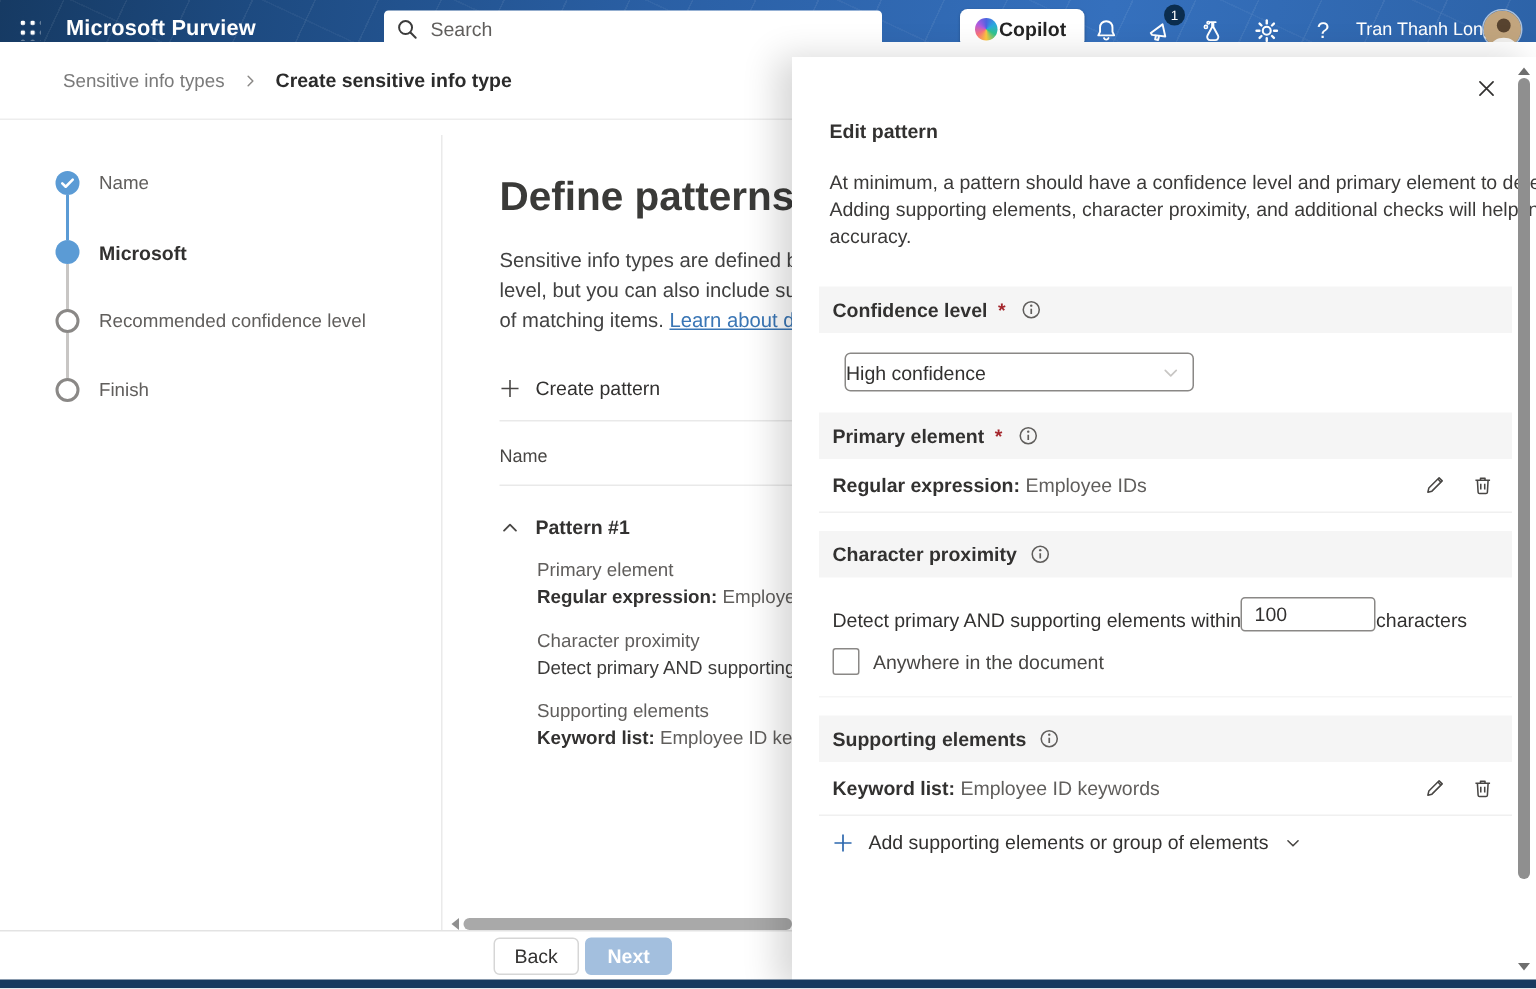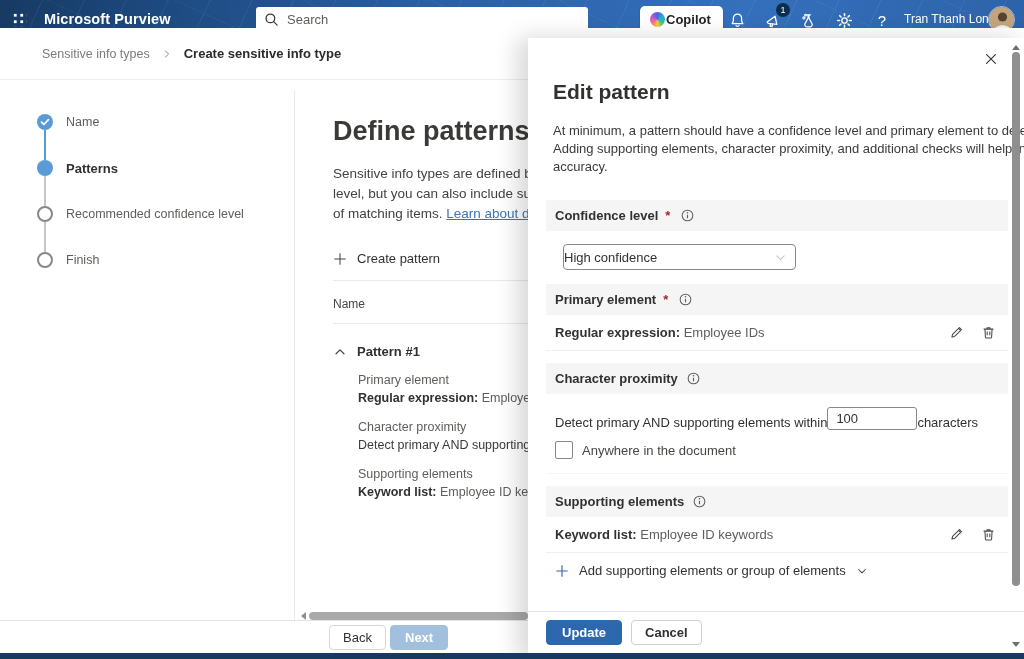--- a/index.html
+++ b/index.html
@@ -81,21 +81,21 @@
   .hscroll .thumb { height:8px; flex:1; background:#a9a9a9; border-radius:4px; }
   .main-footer { position:absolute; left:0; right:0; top:620px; height:33px; background:#fff; border-top:1px solid #e3e3e3; z-index:5; }
   .btn { font-family:inherit; font-size:13px; border-radius:4px; cursor:pointer;text-align:center; }
   .back-btn { position:absolute; left:329px; top:4px; height:25px; padding:0 13px; background:#fff; border:1px solid #d6d6d6; color:#323130; }
   .next-btn { position:absolute; left:390px; top:4px; height:25px; padding:0 14px; background:var(--next-disabled,#a3bfde); border:1px solid var(--next-disabled,#a3bfde); color:#fff; font-weight:700; }
 
   
   .panel { position:absolute; left:528px; top:38px; width:496px; bottom:0; background:#fff; z-index:10;
     box-shadow:-10px 0 22px rgba(0,0,0,.16); }
   .panel-close { position:absolute; top:11px; right:23px; width:20px; height:20px; display:flex; align-items:center; justify-content:center; cursor:pointer; }
-  .panel-title { margin:42px 0 0 25px; font-size:21px; font-weight:700; color:#323130; }
+  .panel-title { margin:42px 0 0 25px; font-size:13px; font-weight:700; color:#323130; }
   .panel-desc { margin:18px 25px 0 25px; font-size:13px; line-height:18px; color:#3b3a39; }
   .panel-desc div { white-space:nowrap; }
   .sections { margin:24px 16px 0 18px; }
   .section { margin-bottom:12px; }
   .sec-head { background:#f5f5f5; padding:8px 8px 8px 9px; display:flex; align-items:center; gap:4px;
     font-size:13px; font-weight:700; color:#323130; }
   .req { color:var(--required-red,#a4262c); margin:0 2px 0 3px; }
   .sec-head .info { margin-left:4px; display:flex; cursor:pointer; }
   .sec-row { background:#fff; border-bottom:1px solid #f0f0f0; padding:10px 8px 10px 9px; font-size:13px; color:#605e5c;
     display:flex; align-items:center; }
@@ -210,21 +210,21 @@
       <span class="step-icon completed">
         <svg viewBox="0 0 16 16" width="16" height="16">
             <path d="M4.5 8.2l2.3 2.3 4.7-4.8" fill="none" stroke="#fff" stroke-width="1.7" stroke-linecap="round" stroke-linejoin="round"></path>
           </svg>
       </span>
       <span class="step-label">Name</span>
     </div>
     <div class="connector blue"></div>
     <div class="step current">
       <span class="step-icon current"></span>
-      <span class="step-label">Patterns</span>
+      <span class="step-label">Microsoft</span>
     </div>
     <div class="connector"></div>
     <div class="step">
       <span class="step-icon upcoming"></span>
       <span class="step-label">Recommended confidence level</span>
     </div>
     <div class="connector"></div>
     <div class="step">
       <span class="step-icon upcoming"></span>
       <span class="step-label">Finish</span>
@@ -405,24 +405,20 @@
             <path d="M8 1.5v13M1.5 8h13" stroke="#2d68ae" stroke-width="1.3"></path>
           </svg>
           <span>Add supporting elements or group of elements</span>
           <svg width="12" height="12" viewBox="0 0 16 16">
             <path d="M3.5 6l4.5 4.5L12.5 6" fill="none" stroke="#484644" stroke-width="1.4" stroke-linecap="round" stroke-linejoin="round"></path>
           </svg>
         </div>
       </section>
     </div>
 
-    <footer class="panel-footer">
-      <button class="btn update-btn">Update</button>
-      <button class="btn cancel-btn">Cancel</button>
-    </footer>
 
     <div class="vscroll">
       <span class="uarr"></span>
       <span class="vthumb"></span>
       <span class="darr"></span>
     </div>
   </aside>
 
   <div class="bottom-strip"></div>
 </div>

